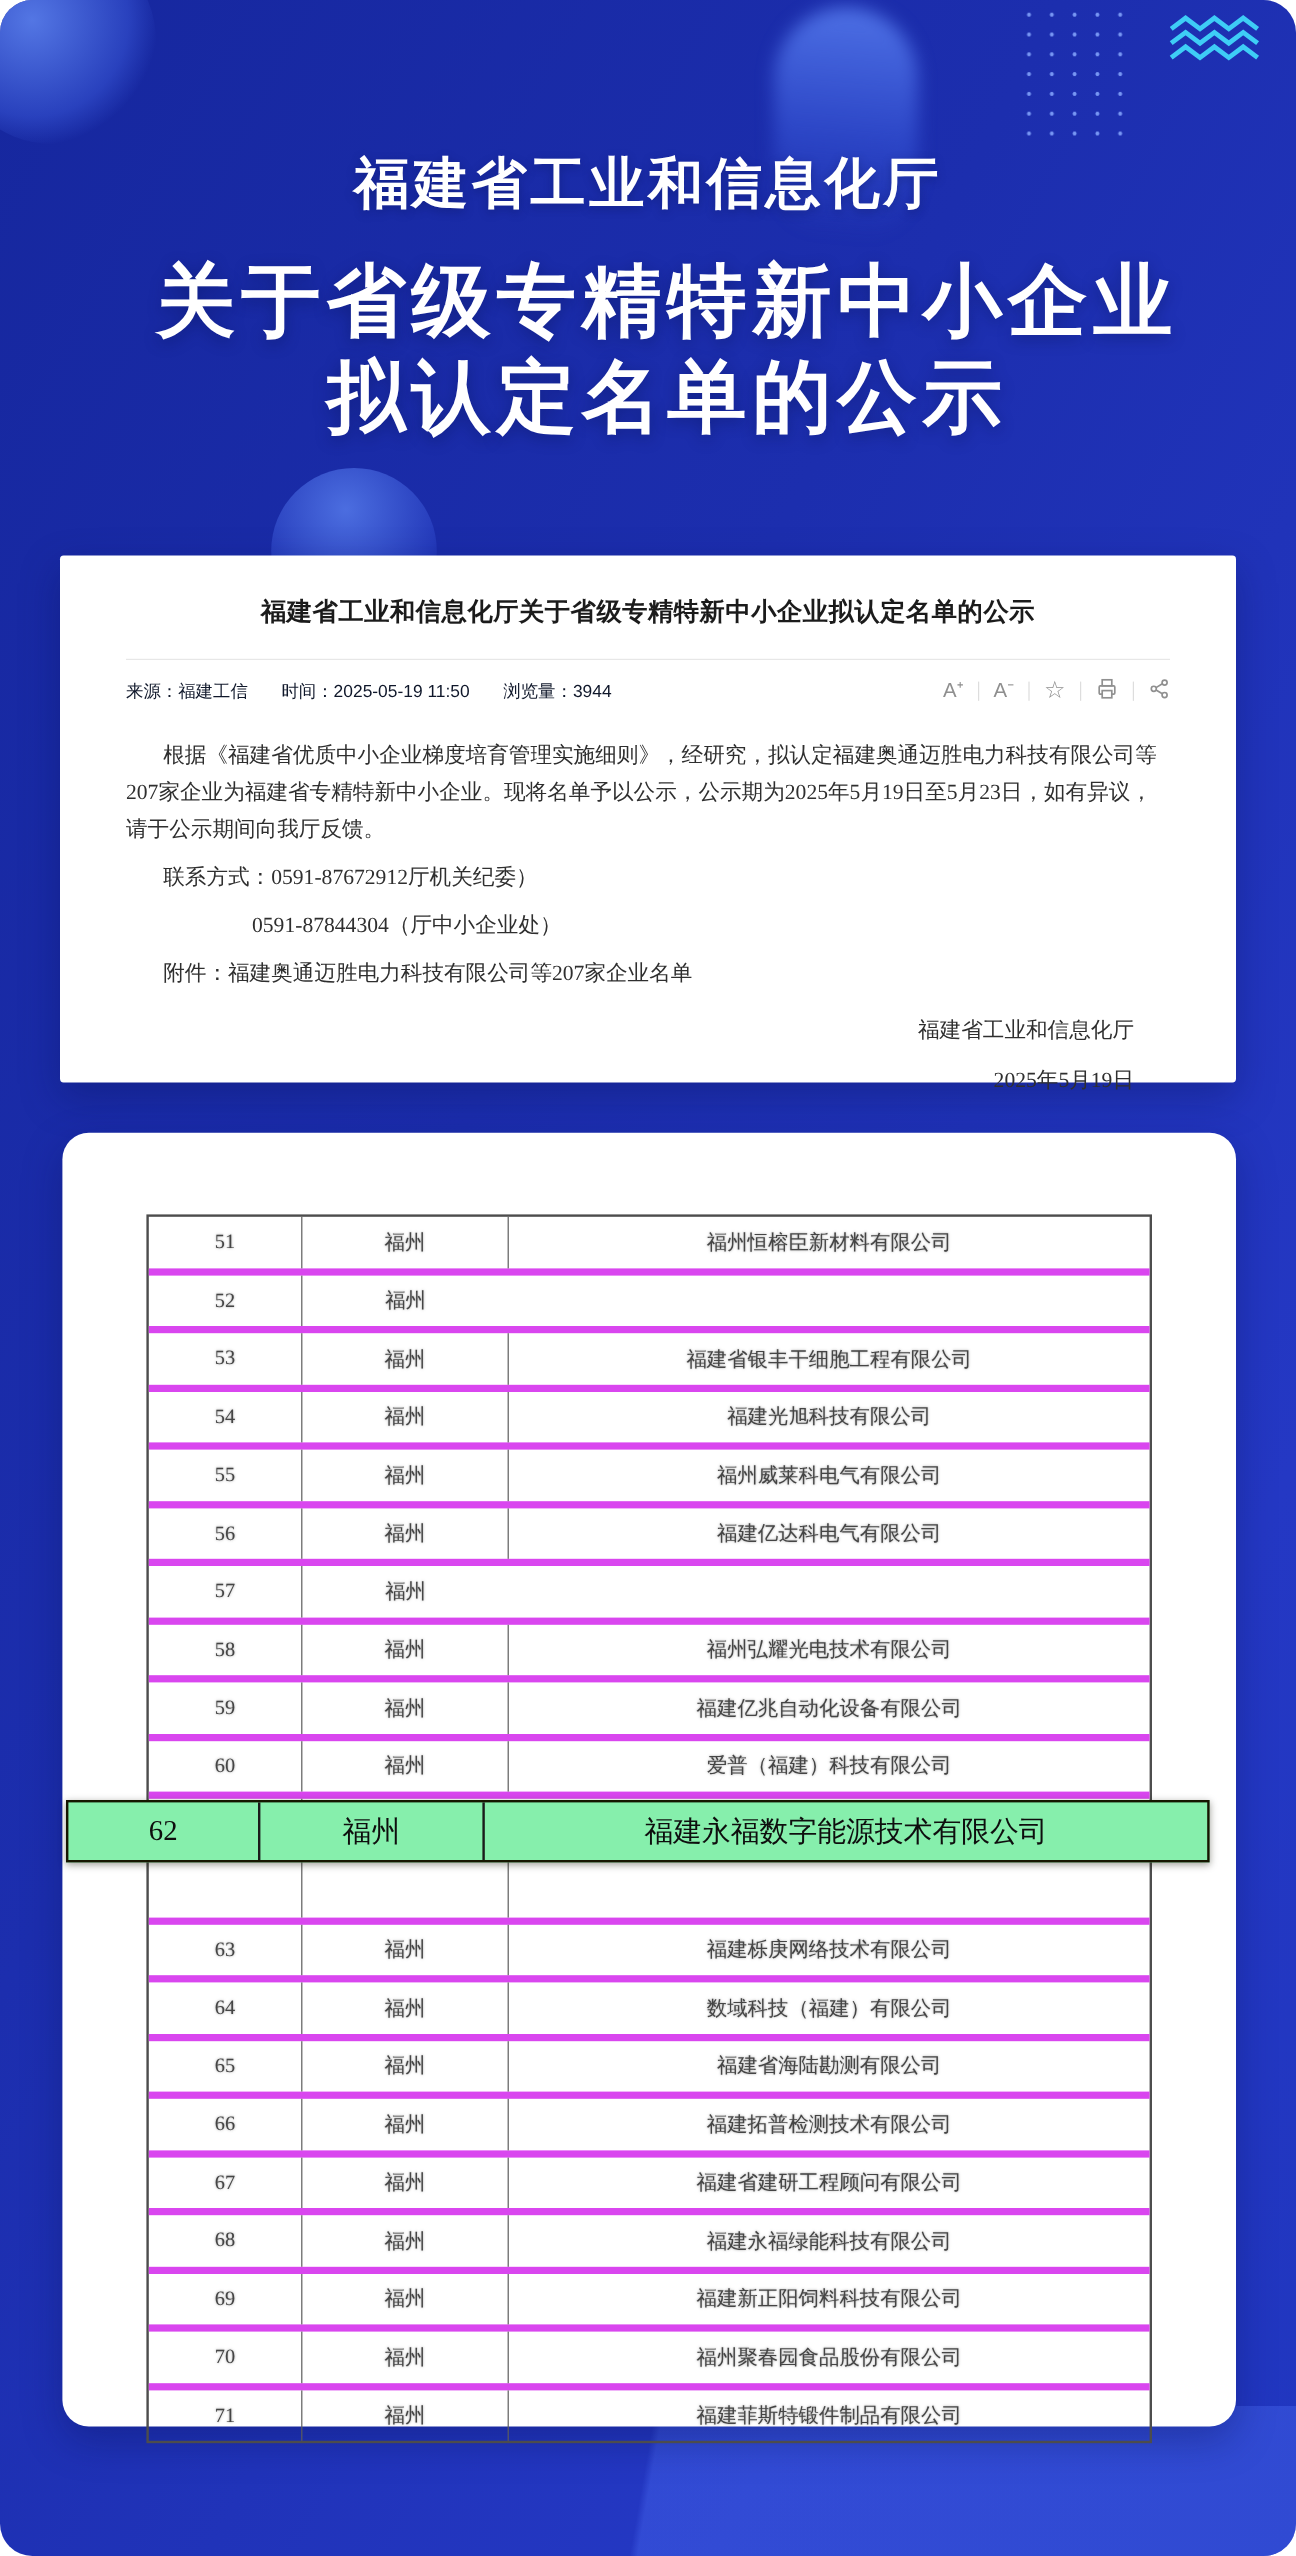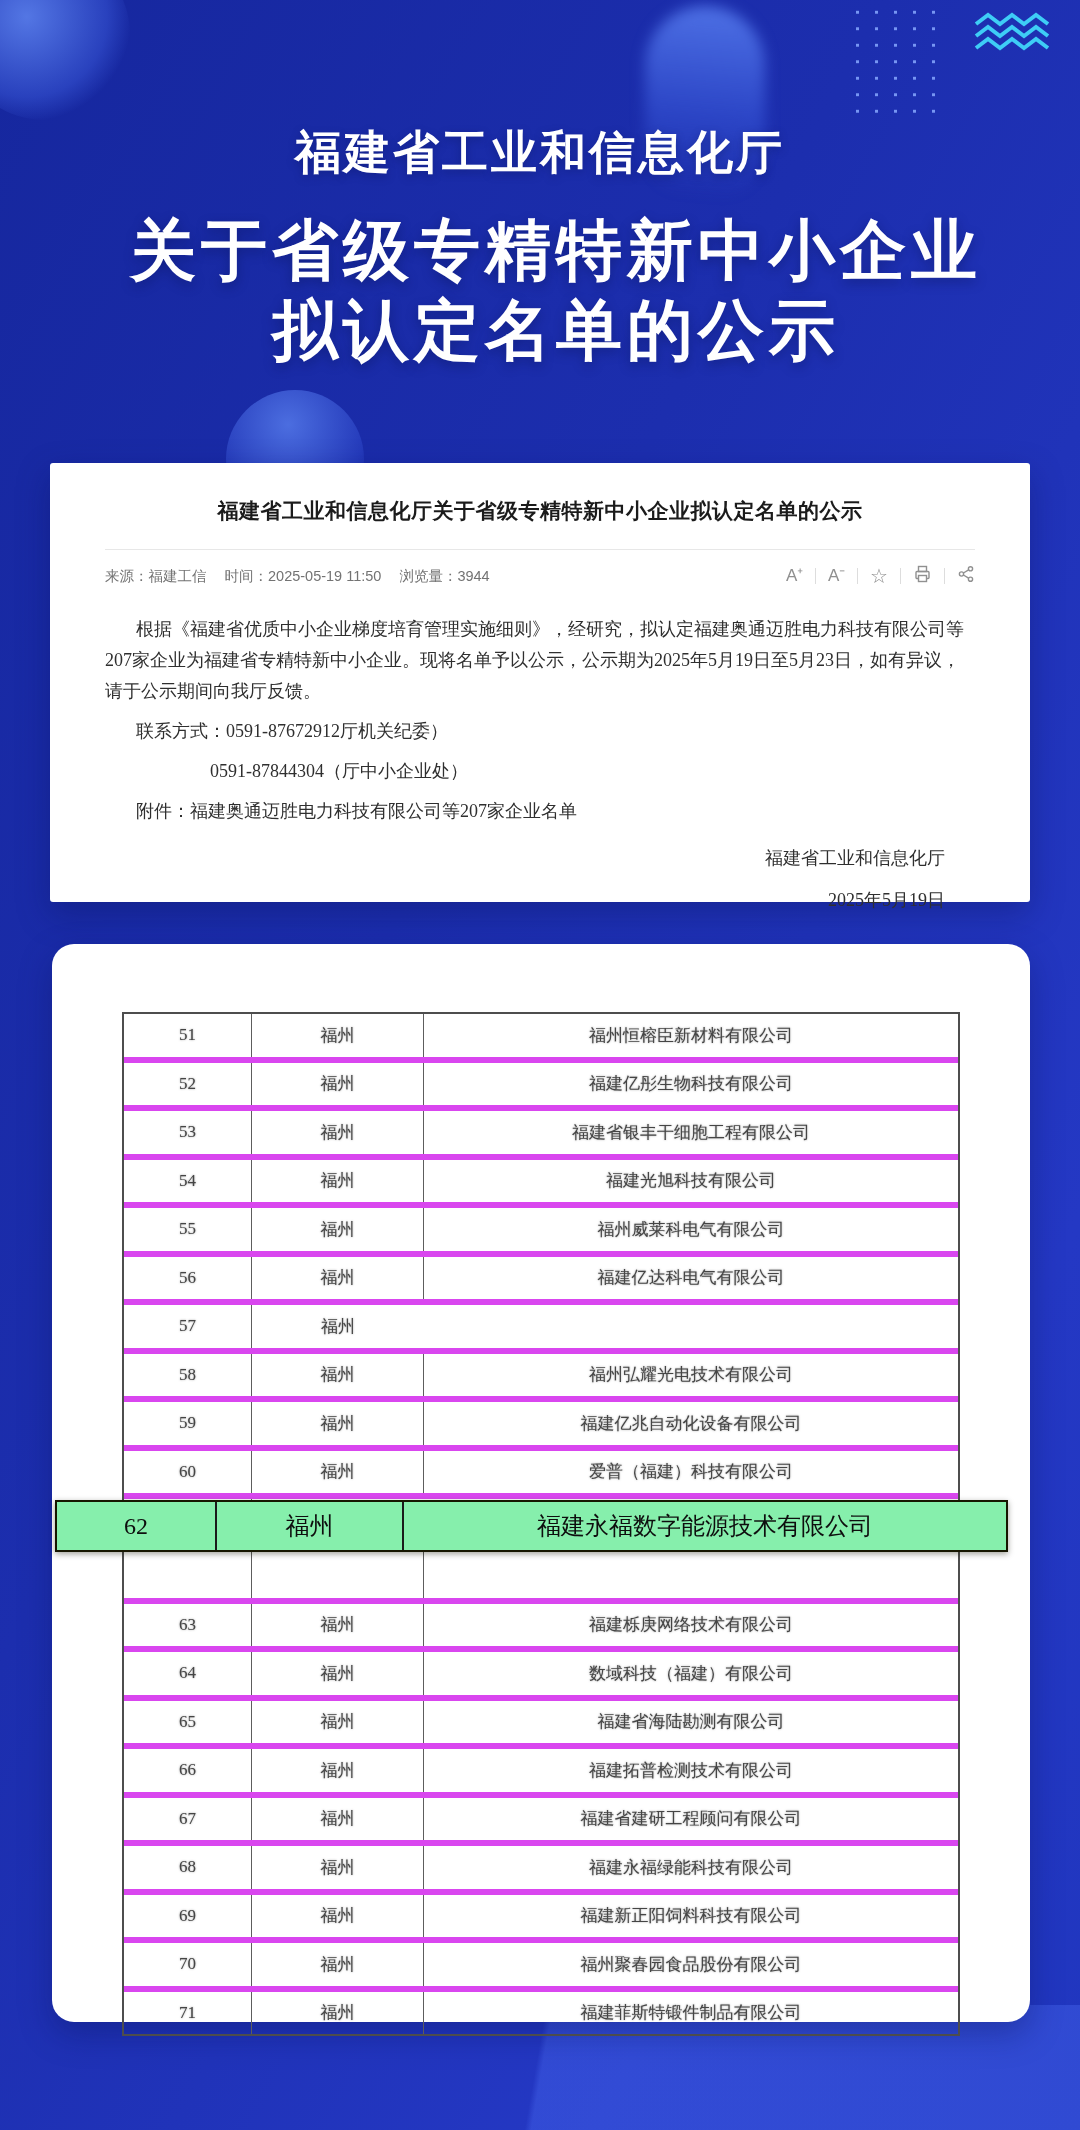--- a/index.html
+++ b/index.html
@@ -1,19 +1,19 @@
 <!DOCTYPE html>
 <html><head>
 <meta charset="utf-8">
 <style>
   html,body{margin:0;padding:0;}
   body{width:1080px;height:2130px;overflow:hidden;
        font-family:"Liberation Sans",sans-serif;}
   .stage{position:relative;width:1080px;height:2130px;overflow:hidden;
-         background:linear-gradient(118deg,#16279e 0%,#1c2eae 40%,#2438c4 78%,#2036bf 100%);}
+         background:linear-gradient(118deg,#16279e 0%,#1c2eae 40%,#2438c4 78%,#2036bf 100%);border-radius:27px;}
   
   .circle{position:absolute;border-radius:50%;z-index:1;}
   .c1{left:-42px;top:-52px;width:172px;height:172px;
       background:radial-gradient(circle at 40% 40%,rgba(94,132,240,.85),rgba(56,86,214,.55) 55%,rgba(40,64,200,0) 72%);}
   .c2{left:226px;top:390px;width:138px;height:138px;
       background:radial-gradient(circle at 45% 25%,rgba(88,126,238,.8),rgba(50,78,210,.45) 60%,rgba(40,64,200,0) 75%);}
   .blob{position:absolute;left:645px;top:6px;width:120px;height:195px;border-radius:60px;z-index:1;
         filter:blur(7px);
         background:linear-gradient(185deg,rgba(88,126,240,.85) 0%,rgba(58,90,220,.55) 55%,rgba(40,64,200,0) 95%);}
   .dots{position:absolute;left:848px;top:4px;width:100px;height:116px;z-index:1;
@@ -34,21 +34,21 @@
         box-shadow:0 12px 32px rgba(8,18,90,.35);}
   .card1{left:50px;top:463px;width:980px;height:439px;border-radius:3px;
          box-sizing:border-box;padding:32px 55px 0 55px;}
   .card2{left:52px;top:944px;width:978px;height:1078px;border-radius:22px;}
   
   .doc-title{font-size:21px;font-weight:bold;color:#1b1b1b;text-align:center;
              line-height:32px;letter-spacing:.5px;}
   .doc-divider{height:0;border-top:1px solid #e7e7e7;margin-top:22px;}
   .doc-meta{display:flex;justify-content:space-between;align-items:center;
             margin-top:12px;height:28px;}
-  .meta-left{color:#737373;font-size:14.5px;display:flex;gap:18px;white-space:nowrap;}
+  .meta-left{color:#0f172a;font-size:14.5px;display:flex;gap:28px;white-space:nowrap;}
   .meta-right{display:flex;align-items:center;color:#8f8f8f;}
   .tool{font-size:17px;cursor:pointer;line-height:18px;}
   .tool.star{font-size:20px;}
   .sep{display:inline-block;width:1px;height:16px;background:#ddd;margin:0 12px;}
   .doc-body{margin-top:24px;font-family:"Liberation Serif",serif;color:#2f2f2f;
             font-size:18px;}
   .doc-body p{margin:0;line-height:31px;}
   .doc-body p.gap{margin-top:9px;}
   .indent{text-indent:31px;}
   .indent2{text-indent:105px;}
@@ -146,21 +146,20 @@
   <div class="card card2">
     <div class="table">
         <div class="trow">
           <div class="tcell">51</div>
           <div class="tcell">福州</div>
           <div class="tcell">福州恒榕臣新材料有限公司</div>
         </div>
         <div class="trow">
           <div class="tcell">52</div>
           <div class="tcell">福州</div>
-          <div class="tcell">福建亿彤生物科技有限公司</div>
         </div>
         <div class="trow">
           <div class="tcell">53</div>
           <div class="tcell">福州</div>
           <div class="tcell">福建省银丰干细胞工程有限公司</div>
         </div>
         <div class="trow">
           <div class="tcell">54</div>
           <div class="tcell">福州</div>
           <div class="tcell">福建光旭科技有限公司</div>

